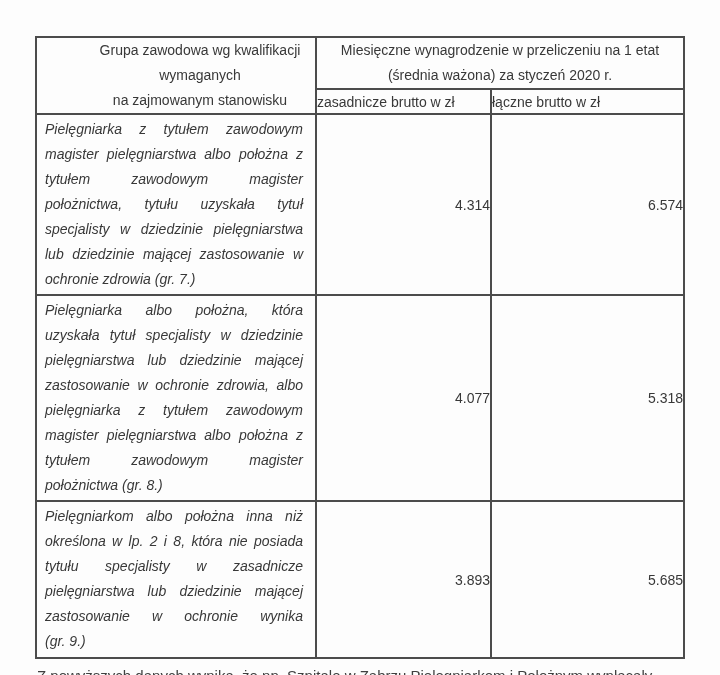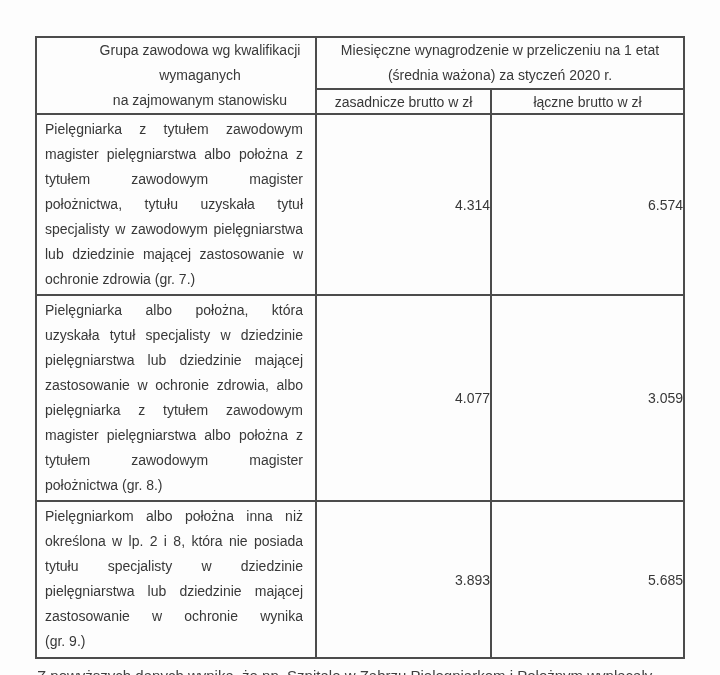--- a/index.html
+++ b/index.html
@@ -41,32 +41,32 @@
     padding-left: 48px;
   }
   td.h-salary {
     height: 50px;
     vertical-align: middle;
     text-align: center;
   }
   td.h-sub {
     height: 23px;
     vertical-align: middle;
-    text-align: center;
   }
   .hline {
     display: block;
     line-height: 25px;
     text-align: center;
   }
 
   
   td.group-cell {
     vertical-align: top;
     padding: 2px 12px 2px 8px;
+    font-style: italic;
   }
   td.r1 { height: 172px; }
   td.r2 { height: 200px; }
   td.r3 { height: 151px; }
   .jline {
     display: block;
     line-height: 25px;
     text-align: justify;
     text-align-last: justify;
     white-space: nowrap;
@@ -118,48 +118,48 @@
       <td class="h-sub">zasadnicze brutto w zł</td>
       <td class="h-sub">łączne brutto w zł</td>
     </tr>
 
     <tr>
       <td class="group-cell r1">
         <span class="jline">Pielęgniarka z tytułem zawodowym</span>
         <span class="jline">magister pielęgniarstwa albo położna z</span>
         <span class="jline">tytułem zawodowym magister</span>
         <span class="jline">położnictwa, tytułu uzyskała tytuł</span>
-        <span class="jline">specjalisty w zawodowym pielęgniarstwa</span>
+        <span class="jline">specjalisty w dziedzinie pielęgniarstwa</span>
         <span class="jline">lub dziedzinie mającej zastosowanie w</span>
         <span class="jline last">ochronie zdrowia (gr. 7.)</span>
       </td>
       <td class="value-cell r1">4.314</td>
       <td class="value-cell r1">6.574</td>
     </tr>
 
     <tr>
       <td class="group-cell r2">
         <span class="jline">Pielęgniarka albo położna, która</span>
         <span class="jline">uzyskała tytuł specjalisty w dziedzinie</span>
         <span class="jline">pielęgniarstwa lub dziedzinie mającej</span>
         <span class="jline">zastosowanie w ochronie zdrowia, albo</span>
         <span class="jline">pielęgniarka z tytułem zawodowym</span>
         <span class="jline">magister pielęgniarstwa albo położna z</span>
         <span class="jline">tytułem zawodowym magister</span>
         <span class="jline last">położnictwa (gr. 8.)</span>
       </td>
       <td class="value-cell r2">4.077</td>
-      <td class="value-cell r2">3.059</td>
+      <td class="value-cell r2">5.318</td>
     </tr>
 
     <tr>
       <td class="group-cell r3">
         <span class="jline">Pielęgniarkom albo położna inna niż</span>
         <span class="jline">określona w lp. 2 i 8, która nie posiada</span>
-        <span class="jline">tytułu specjalisty w dziedzinie</span>
+        <span class="jline">tytułu specjalisty w zasadnicze</span>
         <span class="jline">pielęgniarstwa lub dziedzinie mającej</span>
         <span class="jline">zastosowanie w ochronie wynika</span>
         <span class="jline last">(gr. 9.)</span>
       </td>
       <td class="value-cell r3">3.893</td>
       <td class="value-cell r3">5.685</td>
     </tr>
   </tbody>
 </table>
 

